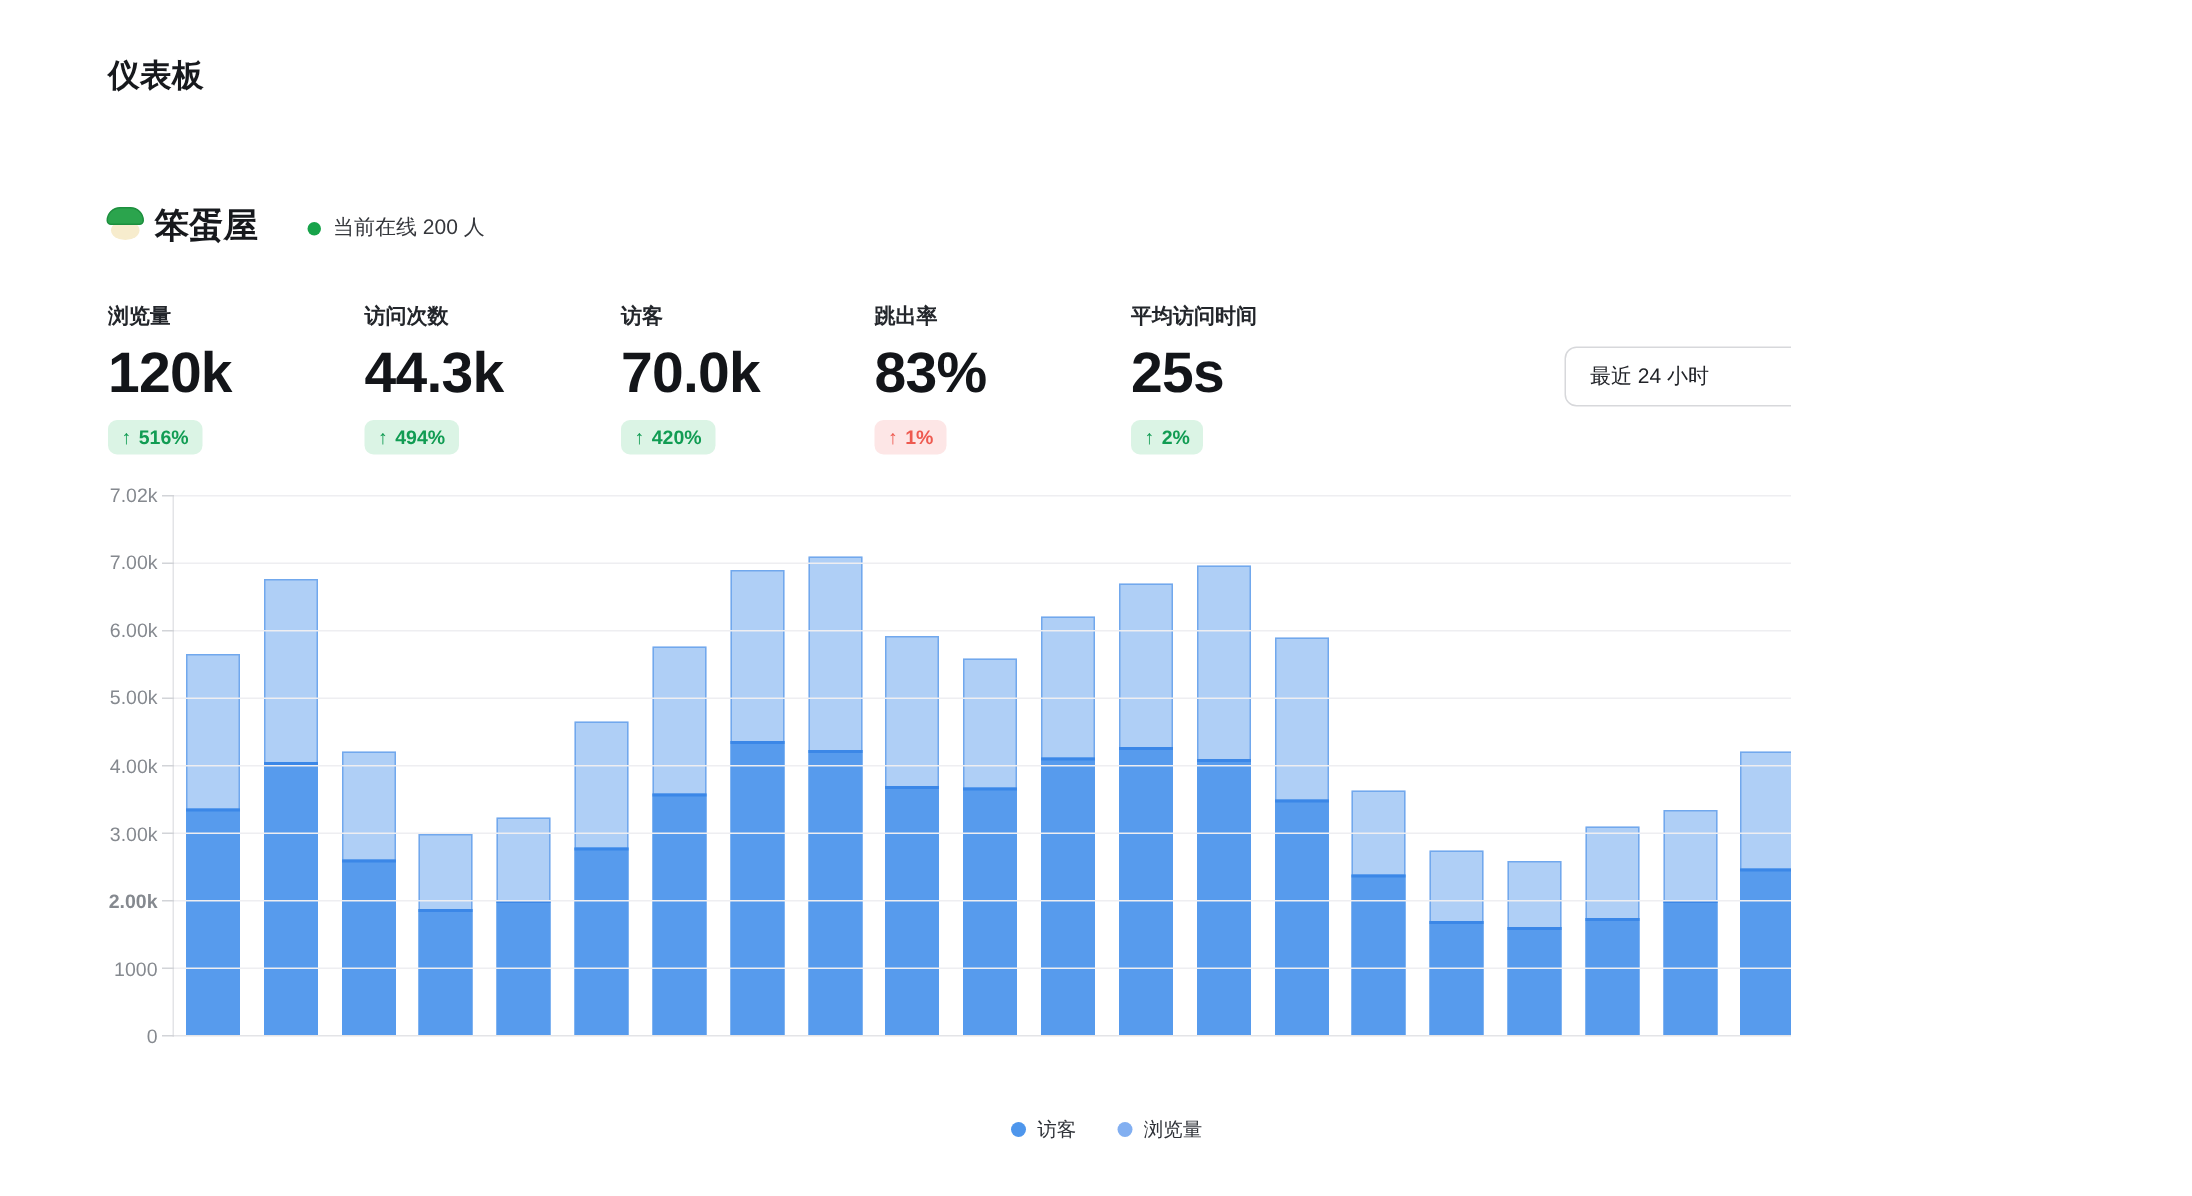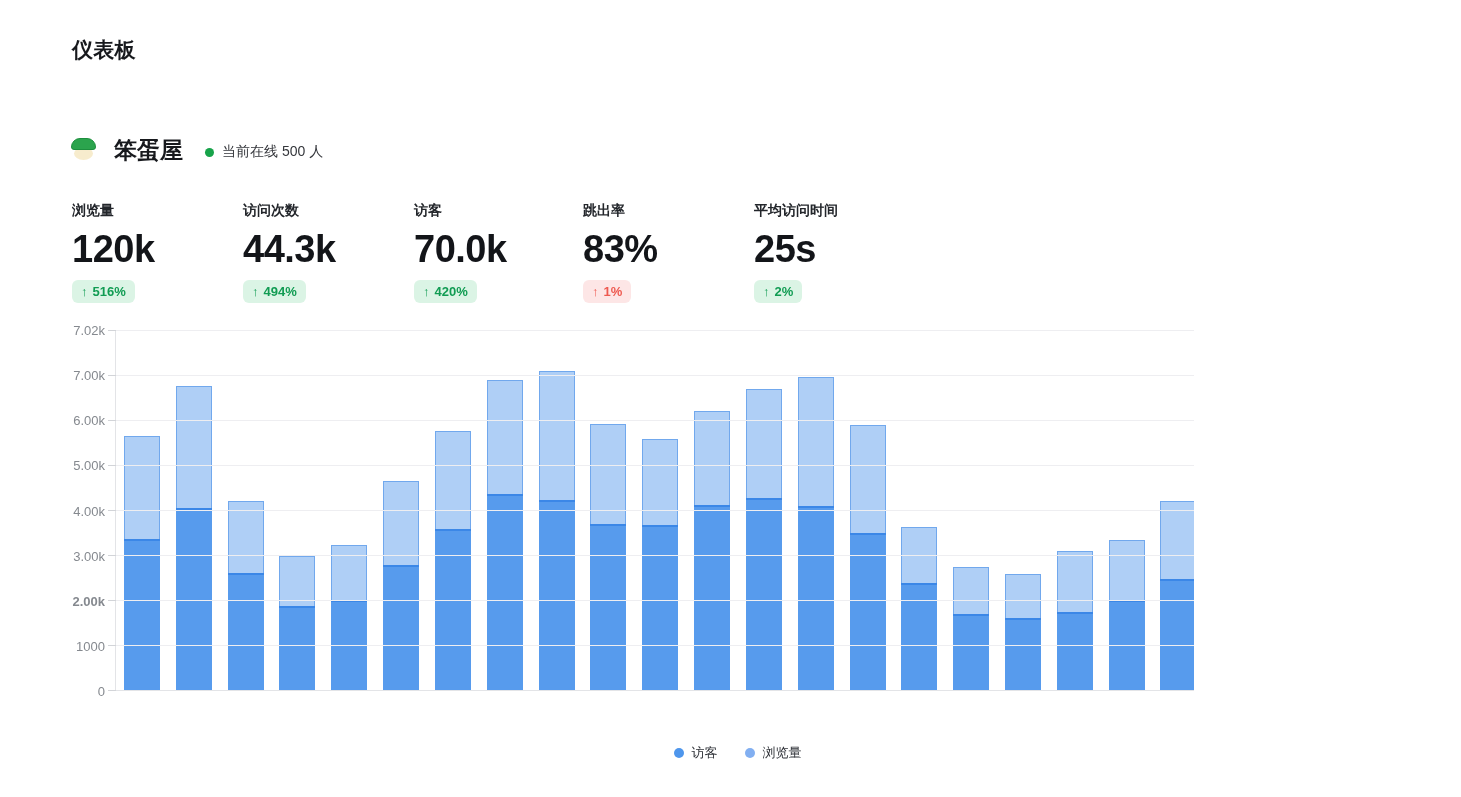--- a/index.html
+++ b/index.html
@@ -10,21 +10,21 @@
   .page-title { position:absolute; left:72px; top:36px; font-size:21px; font-weight:700; letter-spacing:.3px; }
   .hdr-actions { position:absolute; top:29px; left:1205px; display:flex; gap:12px; }
   .btn-gray { height:43px; background:#f4f4f5; border:none; border-radius:8px; display:flex; align-items:center; justify-content:center; cursor:pointer; color:#26282c; }
   .btn-icon-only { width:47px; }
   .btn-edit { padding:0 17px; gap:9px; font-size:14px; font-weight:500; }
 
   
   .favicon { position:absolute; left:71px; top:138px; width:25px; height:23px; }
   .favicon .hat { position:absolute; left:0; top:0; width:25px; height:12px; background:#2ba44d; border:1px solid #1d8f3e; border-radius:9px 9px 3px 3px; }
   .favicon .face { position:absolute; left:3px; top:9px; width:19px; height:13px; background:#f7eccd; border-radius:50%; }
-  .site-name { position:absolute; left:103px; top:135px; font-size:23px; font-weight:700;margin-left:11px; }
+  .site-name { position:absolute; left:103px; top:135px; font-size:23px; font-weight:700; }
   .online-dot { position:absolute; left:205px; top:148px; width:9px; height:9px; border-radius:50%; background:#17a34a; }
   .online-text { position:absolute; left:222px; top:143px; font-size:14px; color:#35373c; }
   .view-more { position:absolute; left:1238px; top:131px; width:115px; height:40px; background:#156bef; border:none; border-radius:6px; color:#fff; font-size:14px; display:flex; align-items:center; justify-content:center; gap:9px; cursor:pointer; }
 
   
   .stat { position:absolute; top:202px; }
   .stat-label { font-size:14px; font-weight:700; color:#23262b; }
   .stat-value { margin-top:8px; font-size:38px; font-weight:800; letter-spacing:-.5px; color:#131519; }
   .badge { margin-top:9px; display:inline-flex; align-items:center; gap:5px; height:23px; padding:0 9px; border-radius:6px; font-size:13px; font-weight:700; }
   .badge.up { background:#dbf4e5; color:#119c53; }
@@ -61,21 +61,21 @@
 
   <div class="page-title">仪表板</div>
 
 
   <div class="favicon">
     <span class="face"></span>
       <span class="hat"></span>
   </div>
   <div class="site-name">笨蛋屋</div>
   <span class="online-dot"></span>
-  <div class="online-text">当前在线 500 人</div>
+  <div class="online-text">当前在线 200 人</div>
 
   <button class="view-more">
     <span>查看更多</span>
     <span>
       <svg width="16" height="12" viewBox="0 0 16 12" fill="none" stroke="#fff" stroke-width="1.5" stroke-linecap="round" stroke-linejoin="round">
           <path d="M1.5 6h12M9.8 2.2L13.6 6l-3.8 3.8"></path>
         </svg>
     </span>
   </button>
 
@@ -113,20 +113,28 @@
   </div>
   <div class="stat" style="left:754px">
     <div class="stat-label">平均访问时间</div>
     <div class="stat-value">25s</div>
     <div class="badge up">
         <span>↑</span>
         <span>2%</span>
       </div>
   </div>
 
+  <div class="range-select">
+    <span>最近 24 小时</span>
+    <span>
+      <svg width="12" height="12" viewBox="0 0 12 12" fill="none" stroke="#9aa0a8" stroke-width="1.4" stroke-linecap="round" stroke-linejoin="round">
+          <path d="M2.5 4.5L6 8l3.5-3.5"></path>
+        </svg>
+    </span>
+  </div>
   <div class="pager">
     <button class="pager-btn">
       <span>
         <svg width="14" height="14" viewBox="0 0 14 14" fill="none" stroke="currentColor" stroke-width="1.8" stroke-linecap="round" stroke-linejoin="round">
             <path d="M8.7 2.8L4.5 7l4.2 4.2"></path>
           </svg>
       </span>
     </button>
     <div class="pager-divider"></div>
     <button class="pager-btn disabled">

